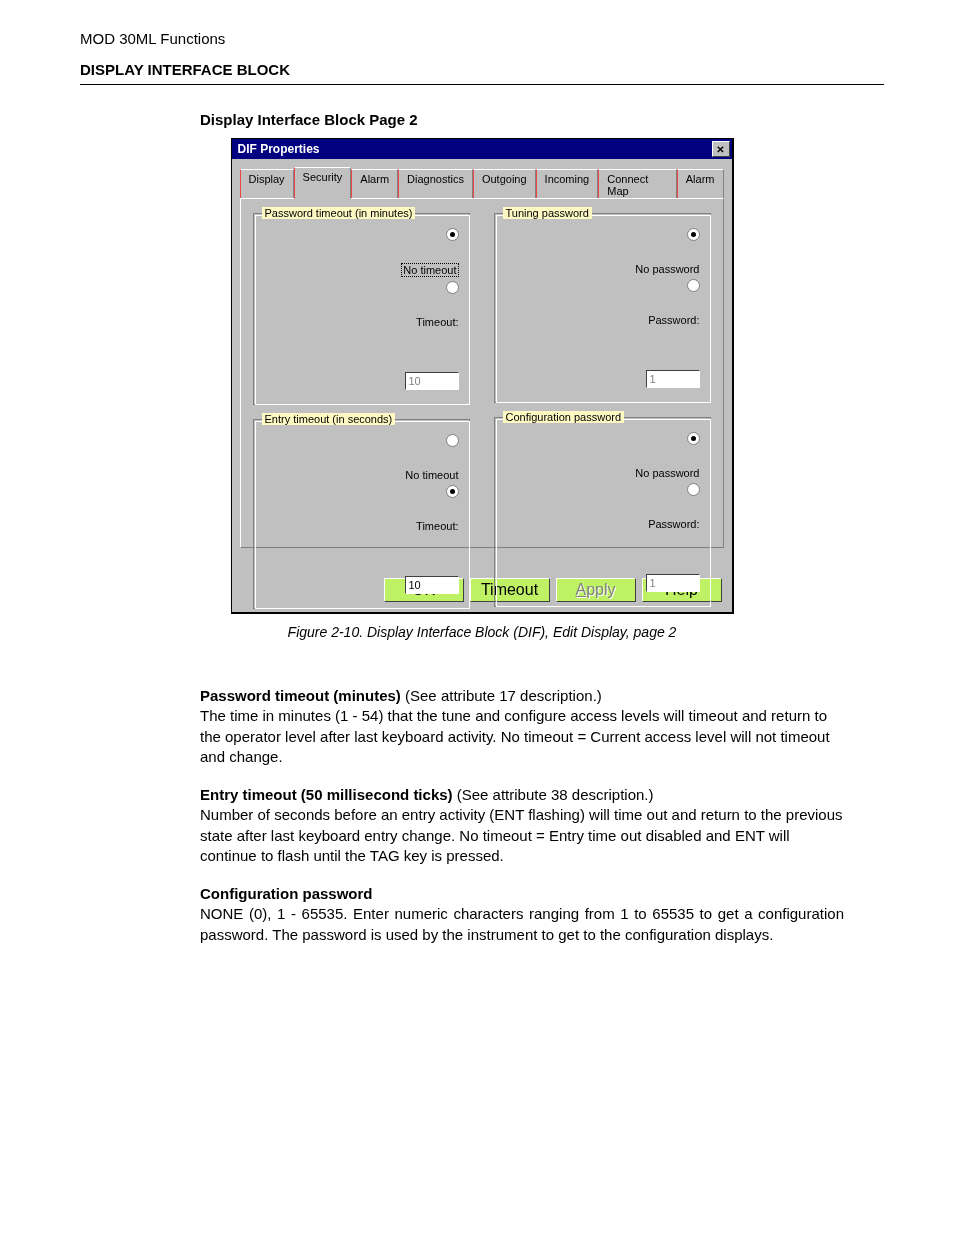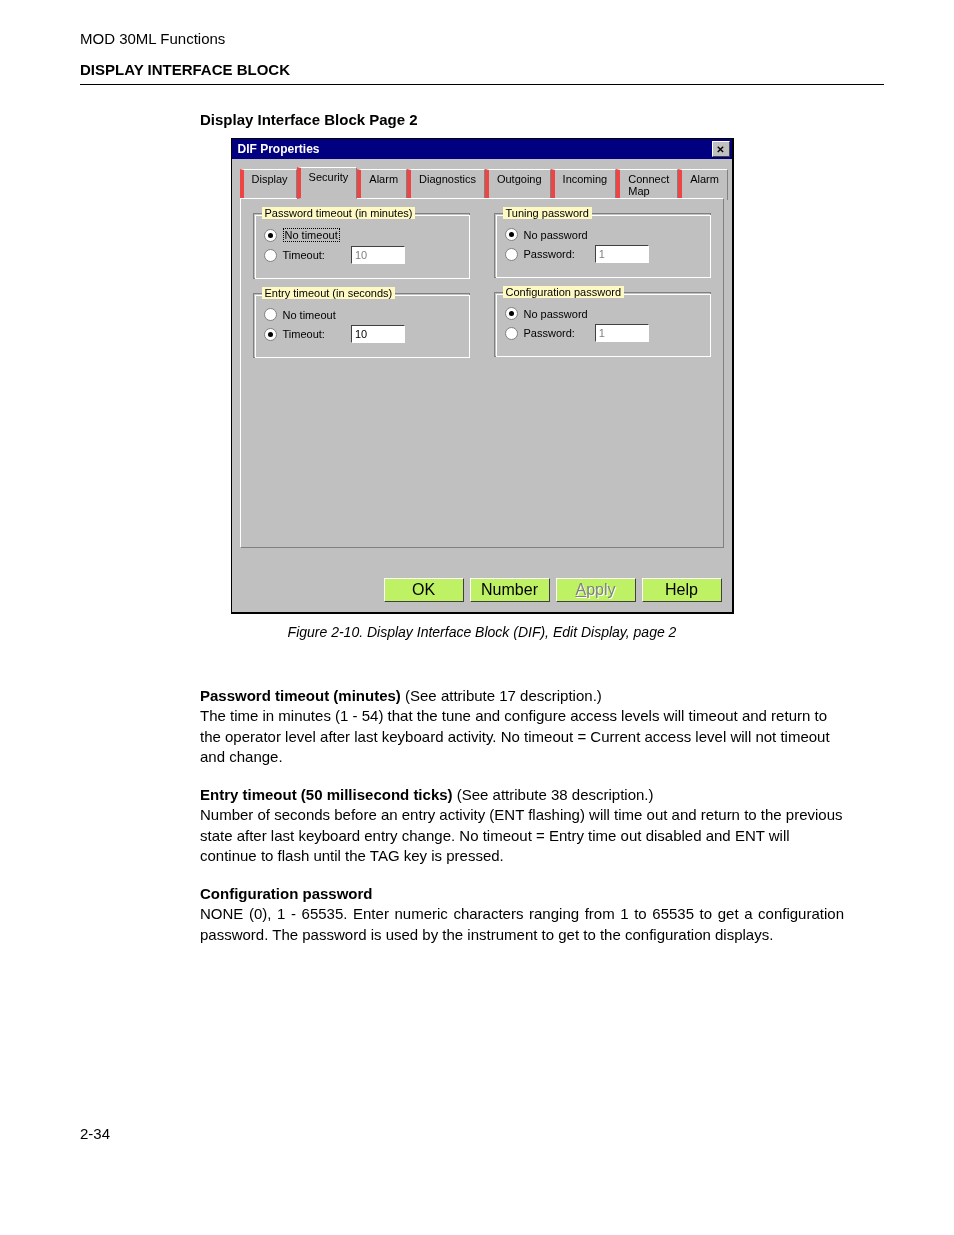--- a/index.html
+++ b/index.html
@@ -13,30 +13,30 @@
   .indent2{margin-left:120px;margin-right:40px;margin-top:46px;}
   .fig-caption{text-align:center;font-style:italic;font-size:14px;margin:10px 0 28px 0;}
   .page-num{margin-top:180px;font-size:15px;}
   .justify{text-align:justify;}
 
   
   .dialog{width:500px;margin:10px auto 0 auto;background:#c0c0c0;border:1px solid #000;border-right:2px solid #000;border-bottom:2px solid #000;font-family:"MS Sans Serif",Tahoma,Arial,sans-serif;font-size:11px;color:#000;}
   .titlebar{background:#000080;color:#fff;display:flex;align-items:center;justify-content:space-between;padding:2px 2px 2px 6px;font-weight:bold;font-size:12px;}
   .close-btn{width:16px;height:14px;background:#c0c0c0;border:1px solid #fff;border-right-color:#404040;border-bottom-color:#404040;display:flex;align-items:center;justify-content:center;font-family:Arial;font-size:10px;font-weight:bold;color:#000;}
   .tabs{display:flex;padding:8px 8px 0 8px;gap:0;}
-  .tab{padding:3px 8px;background:#c0c0c0;border:1px solid #808080;border-bottom:none;border-top:1px solid #fff;border-left:4px solid #ef4444;position:relative;font-size:11px;cursor:default;}
+  .tab{padding:3px 8px;background:#c0c0c0;border:1px solid #808080;border-bottom:none;border-top:1px solid #fff;border-left:1px solid #ef4444;position:relative;font-size:11px;cursor:default;}
   .tab.sel{background:#c0c0c0;border-bottom:1px solid #c0c0c0;margin-bottom:-1px;z-index:2;}
   .tab:not(.sel){top:2px;}
   .tabpanel{margin:0 8px 8px 8px;background:#c0c0c0;border:1px solid #fff;border-right-color:#808080;border-bottom-color:#808080;padding:14px 12px;height:320px;position:relative;}
   .grid{display:flex;gap:24px;}
   .col{flex:1;}
   .group{border:1px solid #808080;position:relative;padding:10px 10px 10px 10px;margin-bottom:14px;}
   .group::after{content:"";position:absolute;left:1px;top:1px;right:-1px;bottom:-1px;border:1px solid #fff;pointer-events:none;}
   .legend{position:absolute;top:-7px;left:8px;background:#fef9c3;padding:0 3px;font-size:11px;z-index:3;}
-  .opt{display:flex;align-items:center;gap:6px;margin:4px 0;}
+  .opt{display:flex;align-items:flex-end;gap:22px;margin:4px 0;flex-direction:column;}
   .radio{width:11px;height:11px;border-radius:50%;background:#fff;border:1px solid #808080;display:inline-flex;align-items:center;justify-content:center;}
   .radio.on::after{content:"";width:5px;height:5px;border-radius:50%;background:#000;}
   .txt-in{width:46px;height:16px;background:#fff;border:1px solid #808080;border-top-color:#404040;border-left-color:#404040;border-right-color:#fff;border-bottom-color:#fff;padding:0 3px;font-size:11px;display:inline-flex;align-items:center;color:#808080;}
   .txt-in.enabled{color:#000;}
   .dotted{border:1px dotted #000;padding:0 1px;}
   .dialog-footer{display:flex;justify-content:flex-end;gap:6px;padding:6px 10px 10px 10px;}
   .btn{width:78px;height:22px;background:#bef264;border:1px solid #fff;border-right-color:#404040;border-bottom-color:#404040;font-size:16px;display:flex;align-items:center;justify-content:center;margin-top:16px;}
   .btn.disabled{color:#808080;text-shadow:1px 1px 0 #fff;}
   .under{text-decoration:underline;}
 </style>
@@ -122,21 +122,21 @@
               <span>Password:</span>
               <span style="width:8px;"></span>
               <span class="txt-in">1</span>
             </div>
           </div>
         </div>
       </div>
     </div>
     <div class="dialog-footer">
       <span class="btn">OK</span>
-      <span class="btn">Number</span>
+      <span class="btn">Timeout</span>
       <span class="btn disabled">
           <span class="under">A</span>
           <span>pply</span>
         </span>
       <span class="btn">Help</span>
     </div>
   </div>
 
   <div class="fig-caption">Figure 2-10.  Display Interface Block (DIF), Edit Display, page 2</div>
 
@@ -148,14 +148,13 @@
     <p class="para">
       <span class="subhead">Entry timeout (50 millisecond ticks)</span><span> (See attribute 38 description.)</span><br>
       <span>Number of seconds before an entry activity (ENT flashing) will time out and return to the previous state after last keyboard entry change. No timeout = Entry time out disabled and ENT will continue to flash until the TAG key is pressed.</span>
     </p>
     <p class="para justify">
       <span class="subhead">Configuration password</span><br>
       <span>NONE (0), 1 - 65535. Enter numeric characters ranging from 1 to 65535 to get a configuration password.  The password is used by the instrument to get to the configuration displays.</span>
     </p>
   </div>
 
-  <div class="page-num">2-34</div>
 </div>
 
 </body></html>

